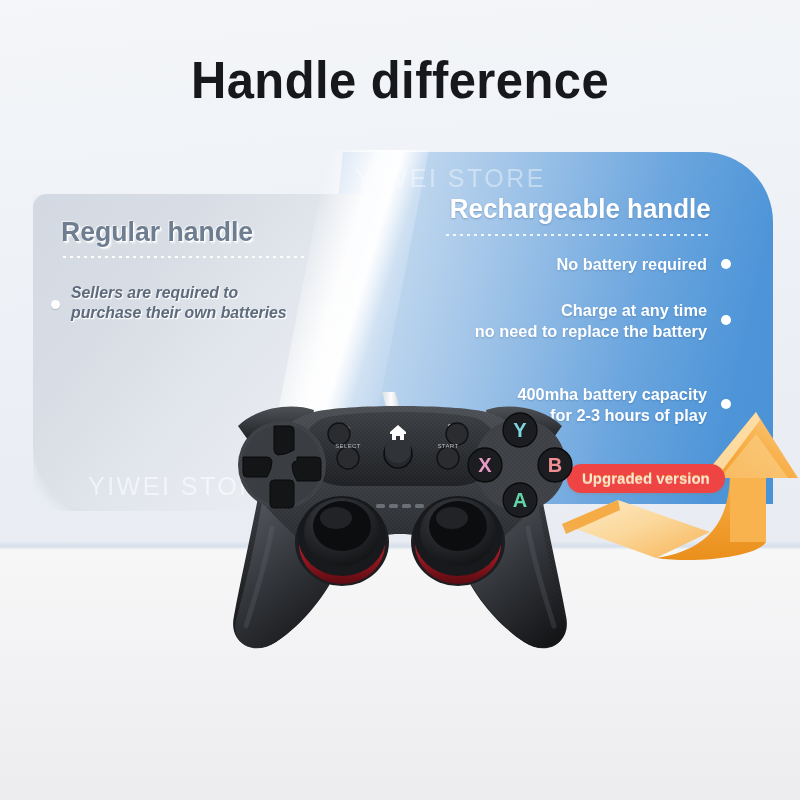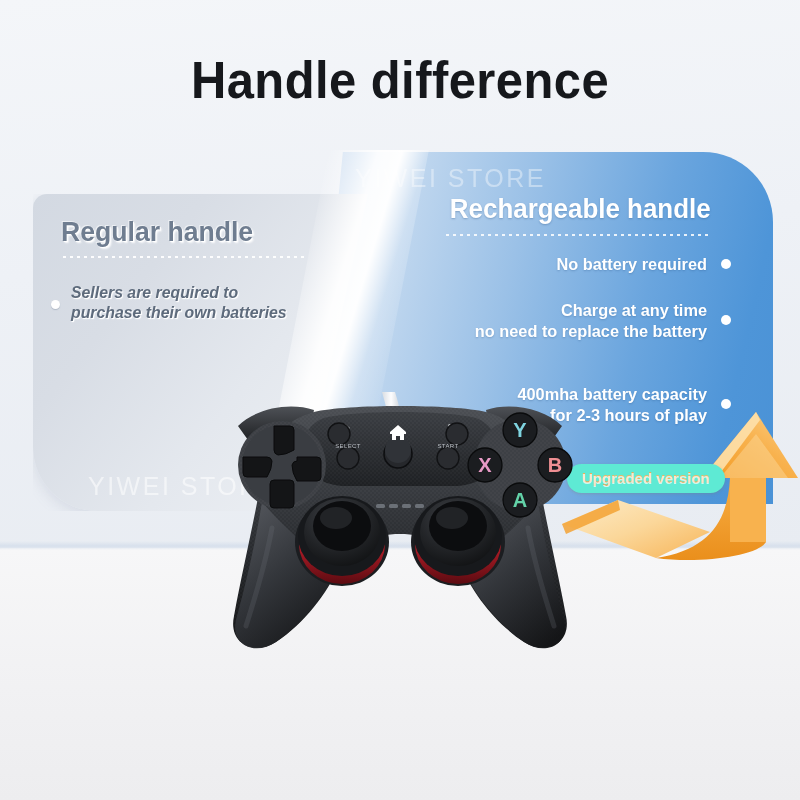--- a/index.html
+++ b/index.html
@@ -126,21 +126,21 @@
     transform: scaleX(0.96); transform-origin: 100% 50%;
   }
   #rb0 { top: 102px; }  #rb0 .dot { top: 5px; }
   #rb1 { top: 148px; }  #rb1 .dot { top: 15px; }
   #rb2 { top: 204px; margin-top: 28px; }  #rb2 .dot { top: 15px; }
 
   
   #arrow-wrap { position: absolute; left: 560px; top: 392px; width: 240px; height: 170px; }
   #badge {
     position: absolute; left: 7px; top: 72px;
-    background: #5eead4; border-radius: 20px;
+    background: #ef4444; border-radius: 20px;
     padding: 5px 13px 6px 13px;
     font-size: 15.5px; font-weight: 700;
     background-clip: padding-box;
     box-shadow: 0 1px 3px rgba(150,120,70,0.25);
   }
   #badge span {
     background: linear-gradient(180deg, #e8a13c 0%, #f0bb6a 45%, #d89334 100%);
     -webkit-background-clip: text; background-clip: text;
     -webkit-text-fill-color: transparent; color: #e0a04a;
     text-shadow: 0 1px 0 rgba(255,255,255,0.7);

